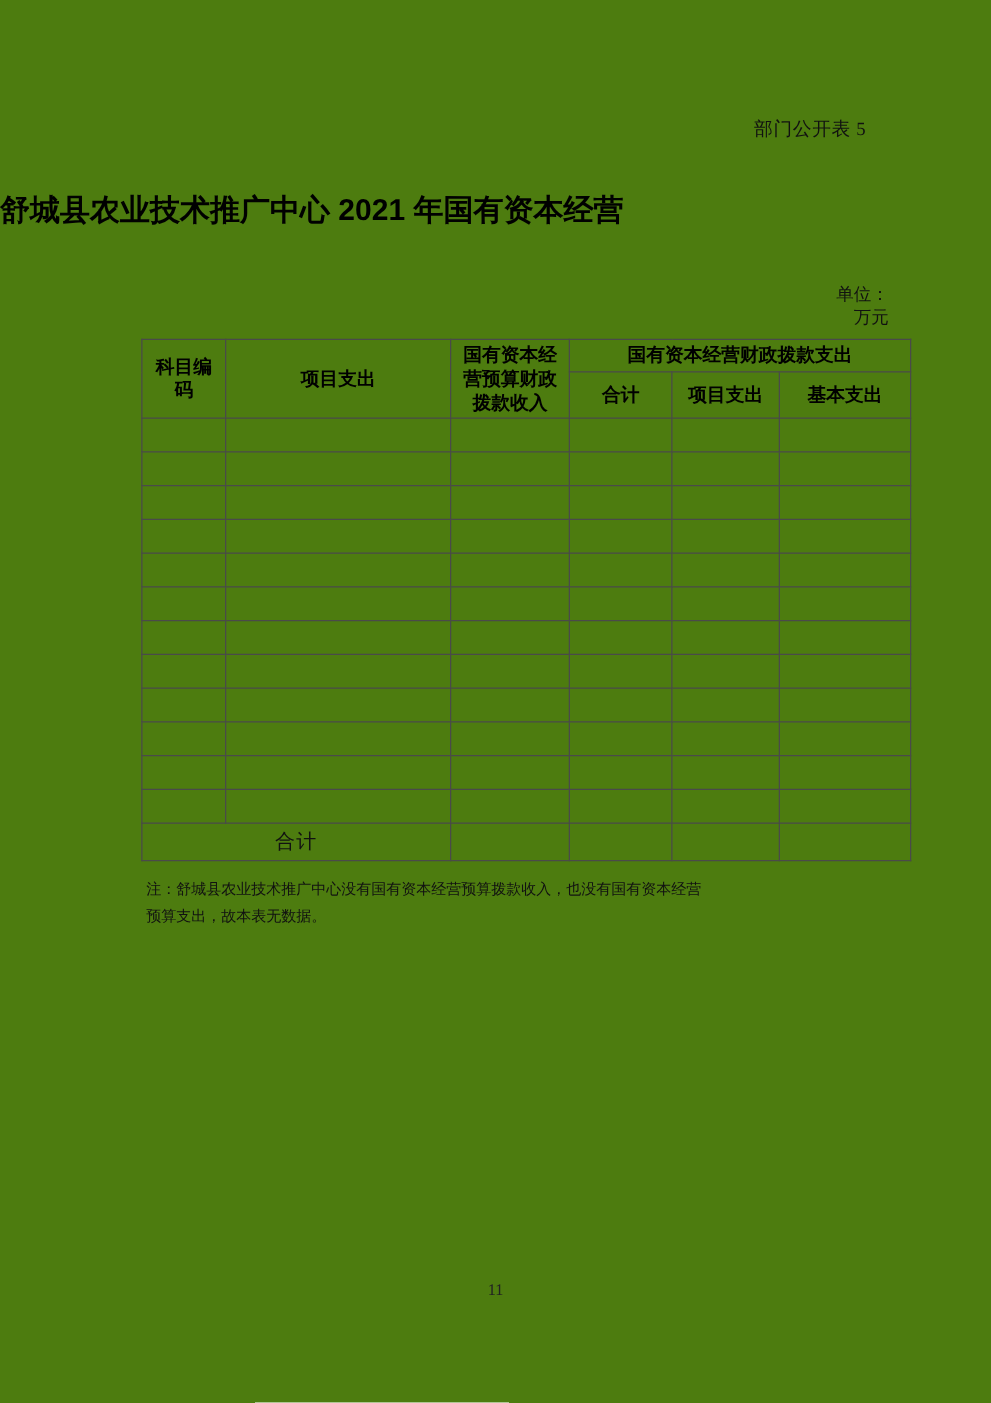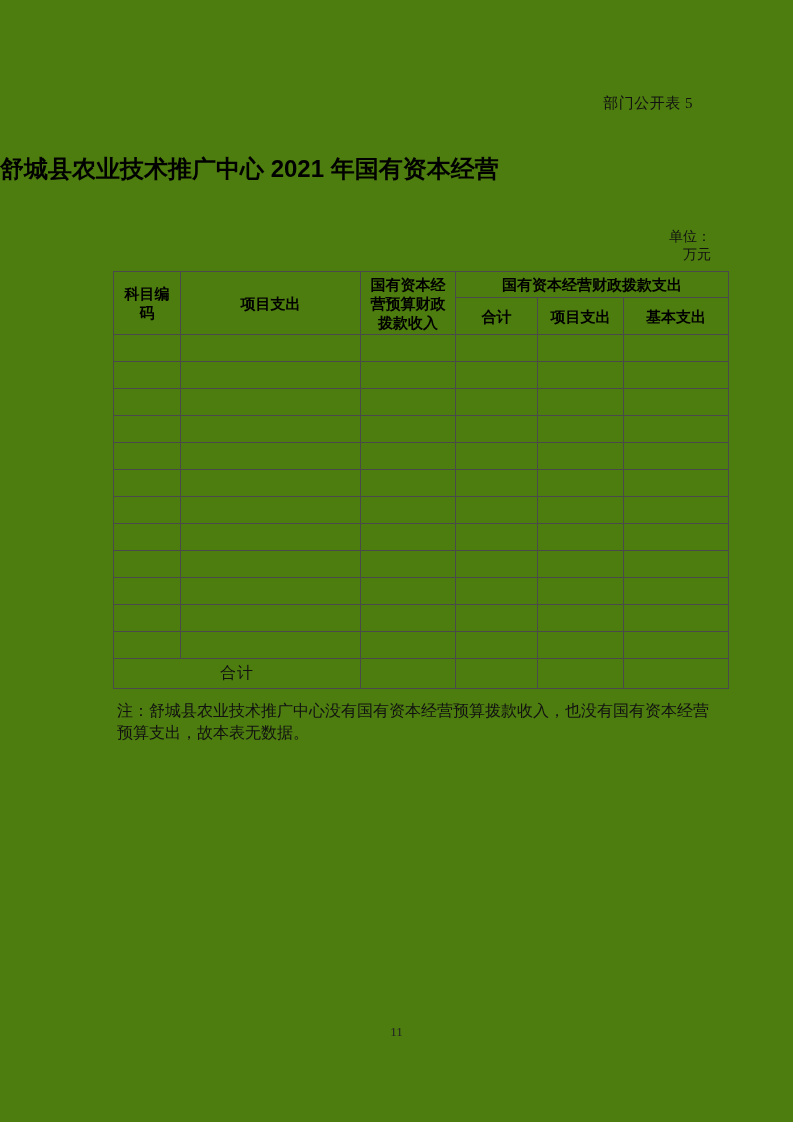--- a/index.html
+++ b/index.html
@@ -69,21 +69,21 @@
   .budget-table tbody tr { height:27px; }
   .budget-table tbody td { font-size:14px; }
   tr.footer-row { height:30px; }
   tr.footer-row td { font-size:16px; }
   td.footer-label { letter-spacing:1px; }
 
   .note-block {
     position:absolute;
     left:117px; top:700px;
     width:606px;
-    font-size:16px;
+    font-size:12px;
     line-height:22px;
     color:#111111;
   }
 
   .page-number {
     position:absolute;
     top:1024px; left:0; width:793px;
     text-align:center;
     font-size:13px;
     color:#222222;

